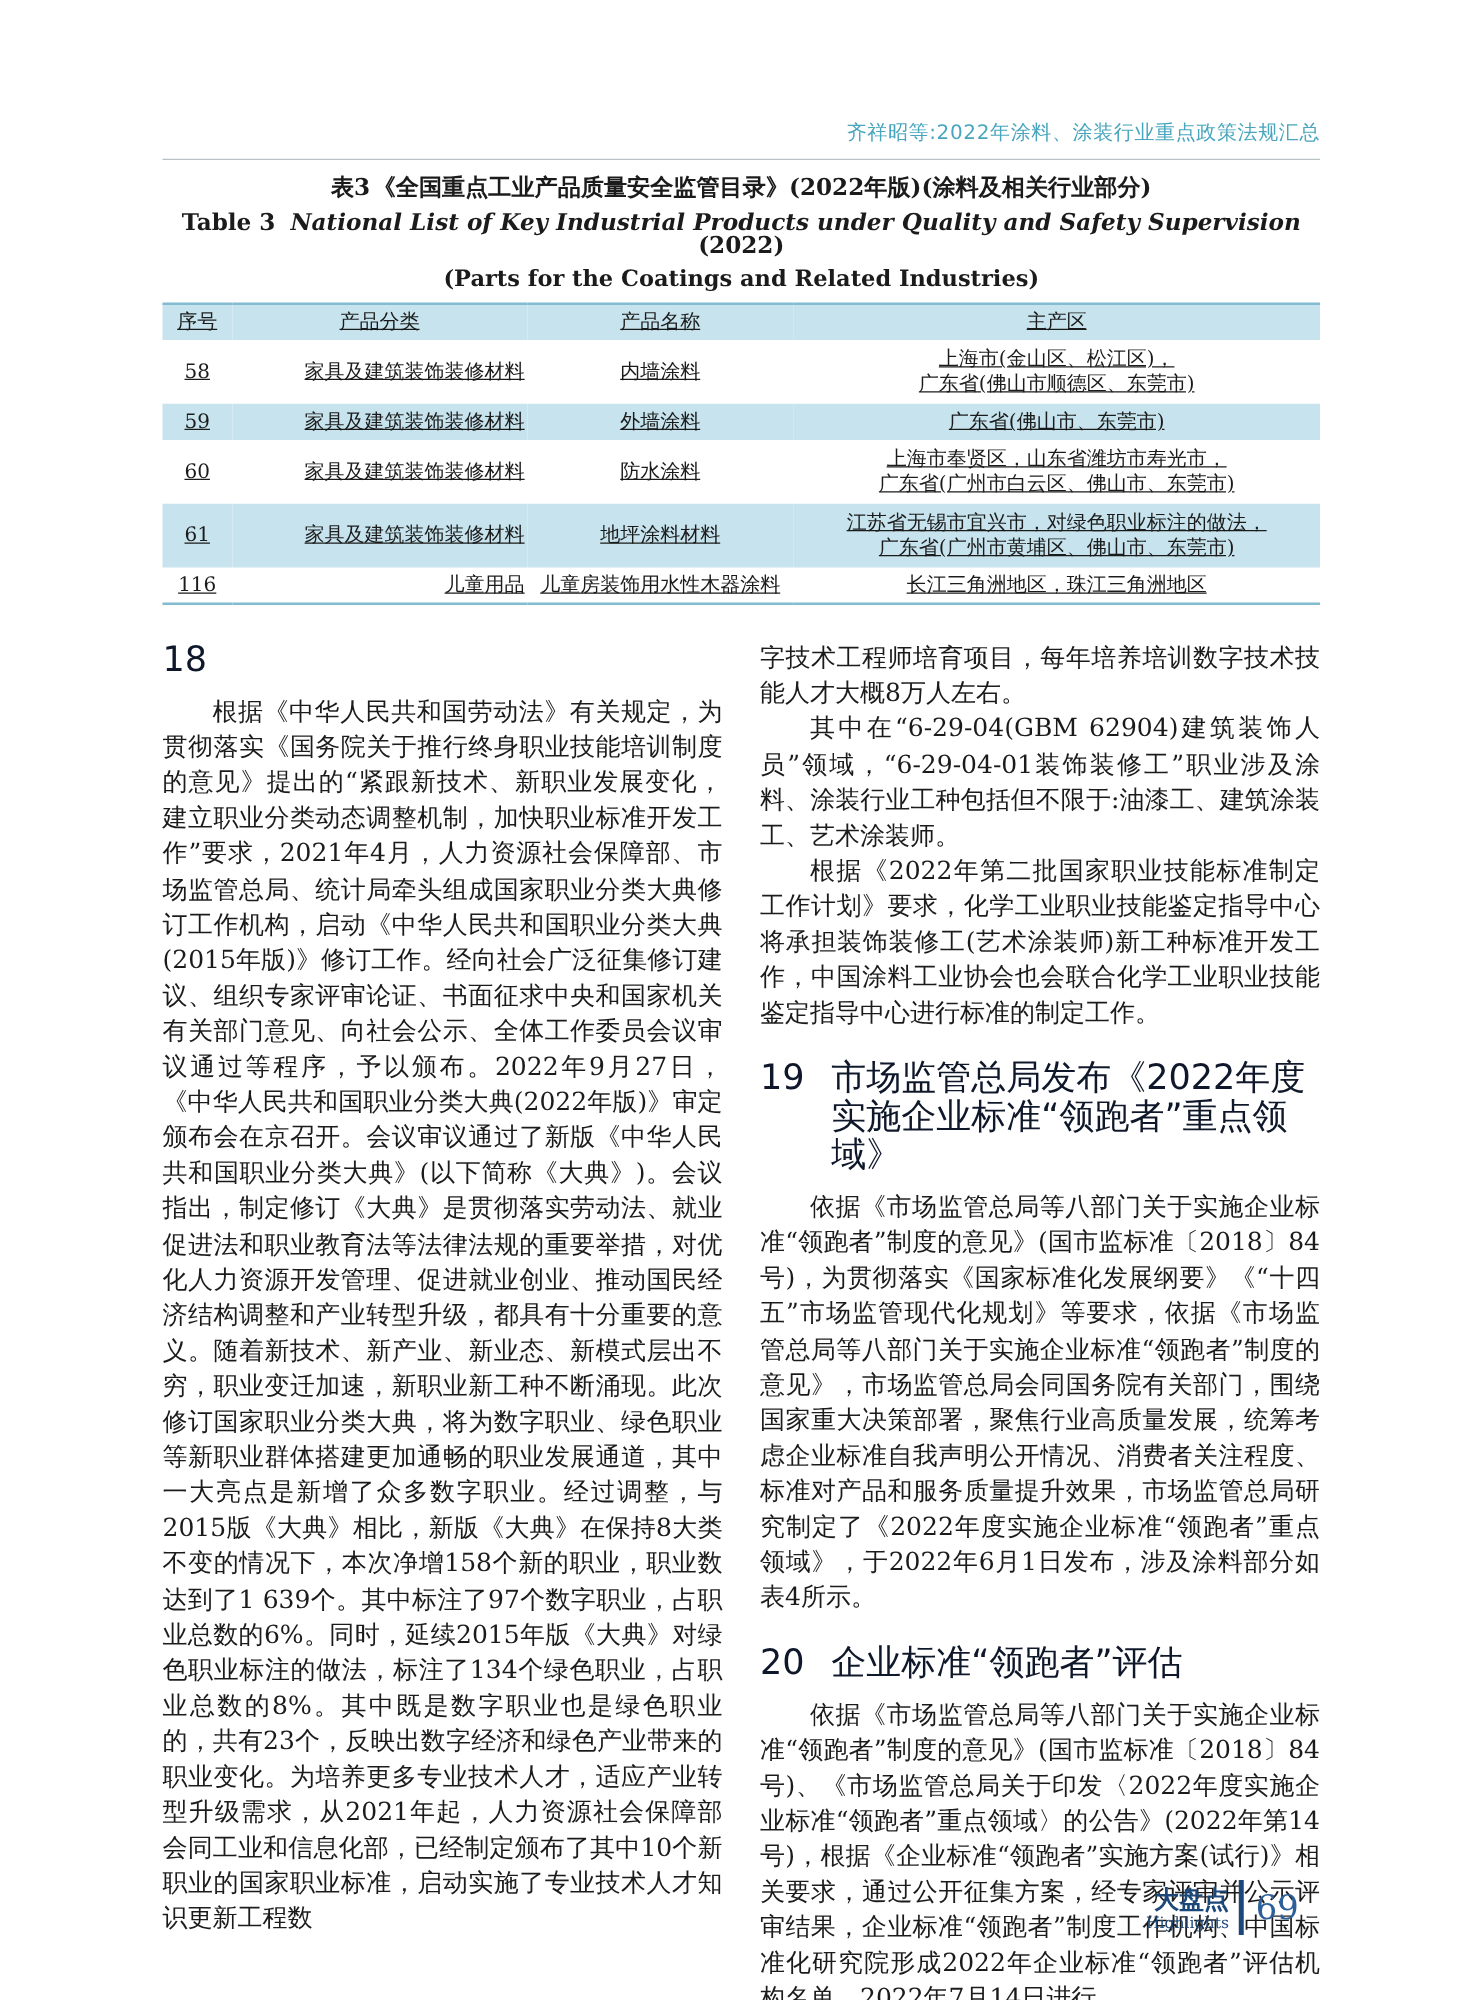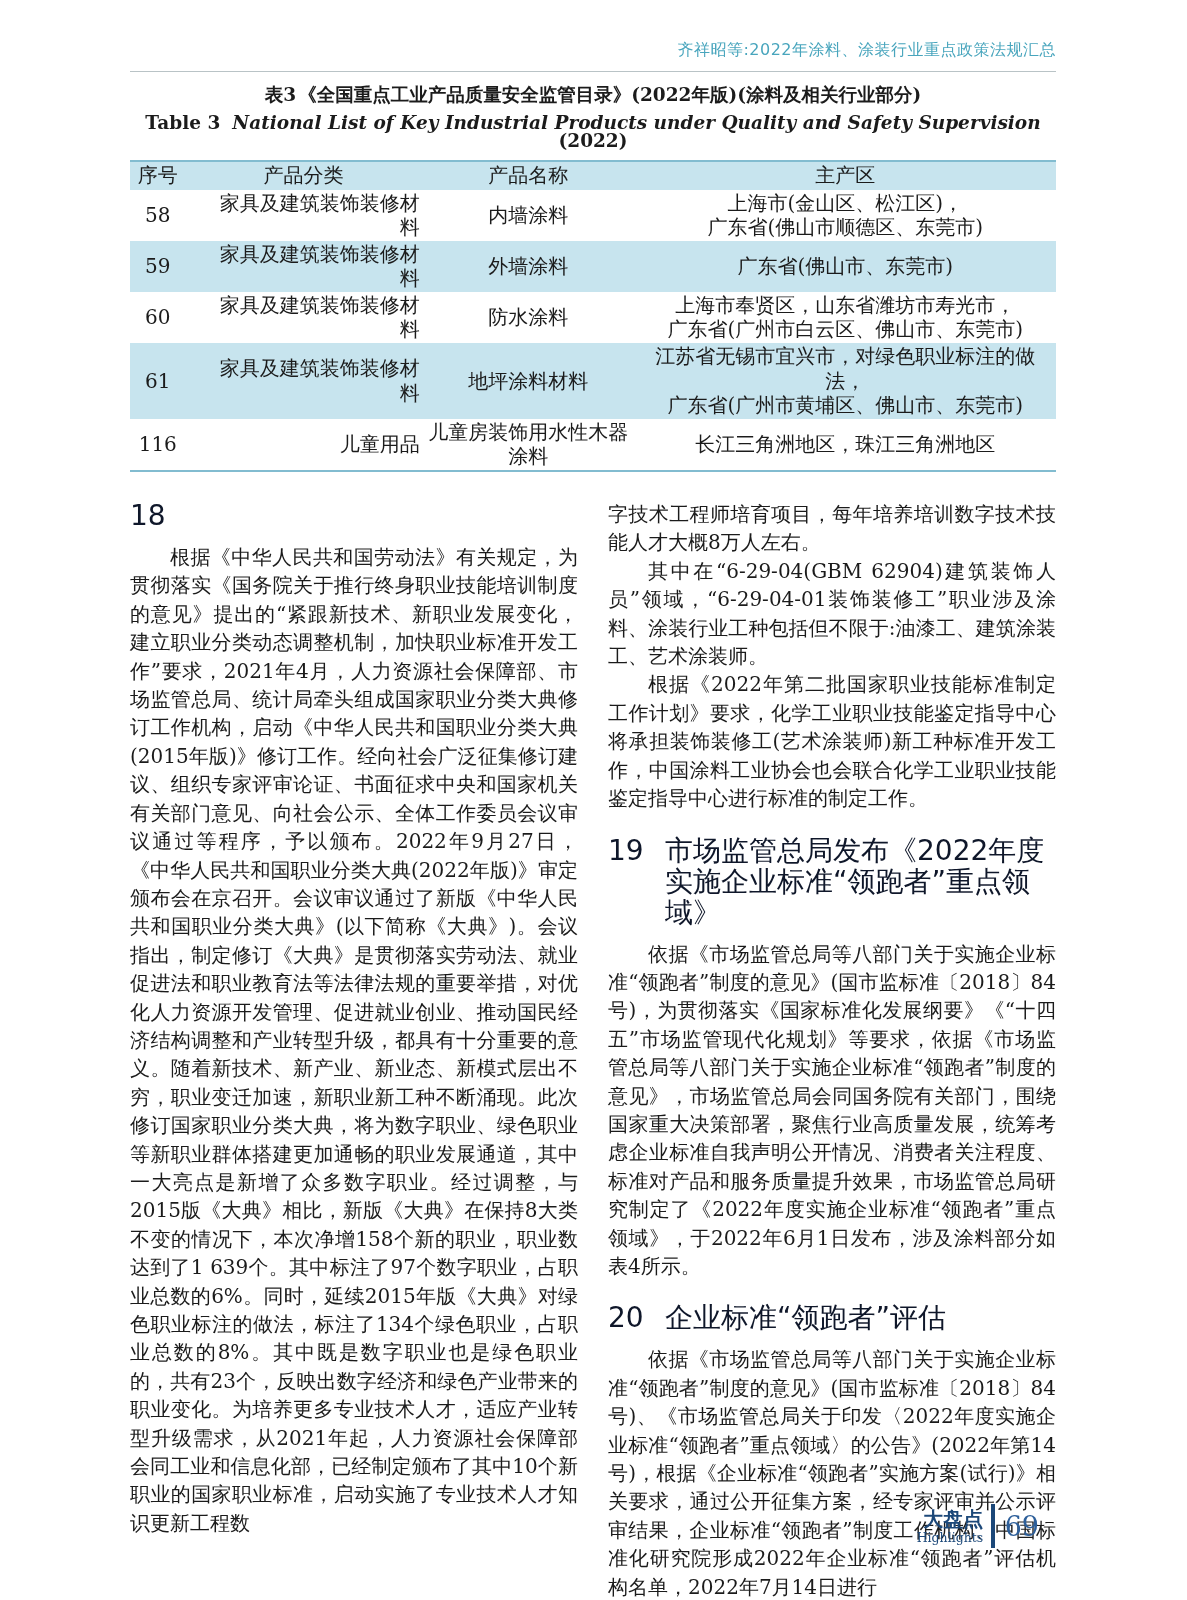--- a/index.html
+++ b/index.html
@@ -8,21 +8,21 @@
     width:1187px; height:1600px;
     font-family:"DejaVu Serif","Liberation Serif",serif;
     color:#1b1b1b;
     position:relative;
     overflow:hidden;
   }
   .page { position:absolute; left:130px; top:0; width:926px; height:1600px; }
 
   
   .running-head {
-    padding-top:40px;
+    padding-top:96px;
     text-align:right;
     font-family:"DejaVu Sans","Liberation Sans",sans-serif;
     font-size:16px;
     color:#48a5bd;
     letter-spacing:0.5px;
   }
   .head-rule { margin-top:10px; border-bottom:1.5px solid #b9c3c6; }
 
   
   .caption { margin-top:14px; text-align:center; line-height:1.0; }
@@ -32,21 +32,22 @@
   .caption .en .t3 { font-style:normal; margin-right:12px; }
   .caption .en .ttl { font-style:italic; }
   .caption .en2 { margin-top:8px; font-size:18px; font-weight:bold; }
 
   
   table.t3 {
     margin-top:9px; width:100%;
     border-collapse:collapse;
     border-top:2.5px solid #82bcd0;
     border-bottom:2.5px solid #82bcd0;
-    font-size:20px;
+    font-size:16px;
+    text-decoration:underline;
   }
   table.t3 th {
     background:#c7e4ee;
     font-weight:normal;
     height:29px;
     text-align:center;
   }
   table.t3 td { height:29px; text-align:center; line-height:1.23; padding:1px 2px; }
   table.t3 tr.alt td { background:#c7e4ee; }
   table.t3 .col-no  { width:6%; }
@@ -106,20 +107,21 @@
   <div class="head-rule"></div>
 
   <div class="caption">
     <div class="cn">
       <span class="cap-label">表3</span><span>《全国重点工业产品质量安全监管目录》(2022年版)(涂料及相关行业部分)</span>
     </div>
     <div class="en">
       <span class="t3">Table 3</span><span class="ttl">National List of Key Industrial Products under Quality and Safety Supervision</span>
       <span>(2022)</span>
     </div>
+    <div class="en2">(Parts for the Coatings and Related Industries)</div>
   </div>
 
   <table class="t3">
     <colgroup>
         <col class="col-no">
         <col class="col-cat">
         <col class="col-prod">
         <col class="col-reg">
       </colgroup>
     <thead>

